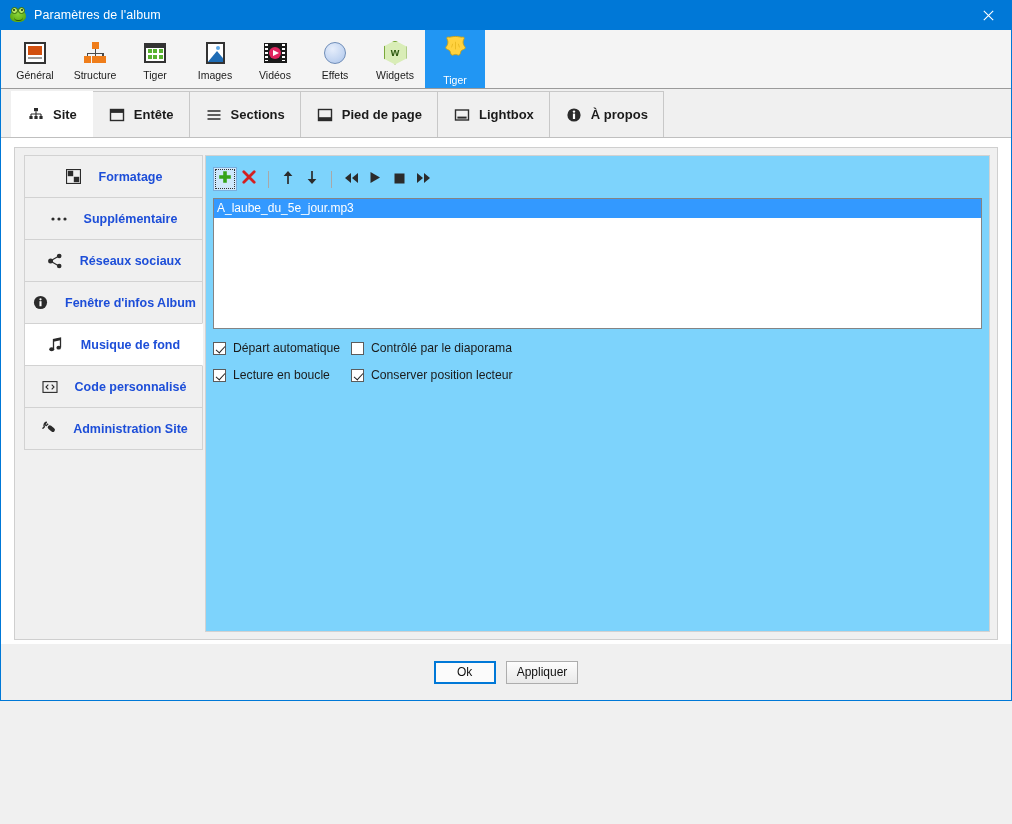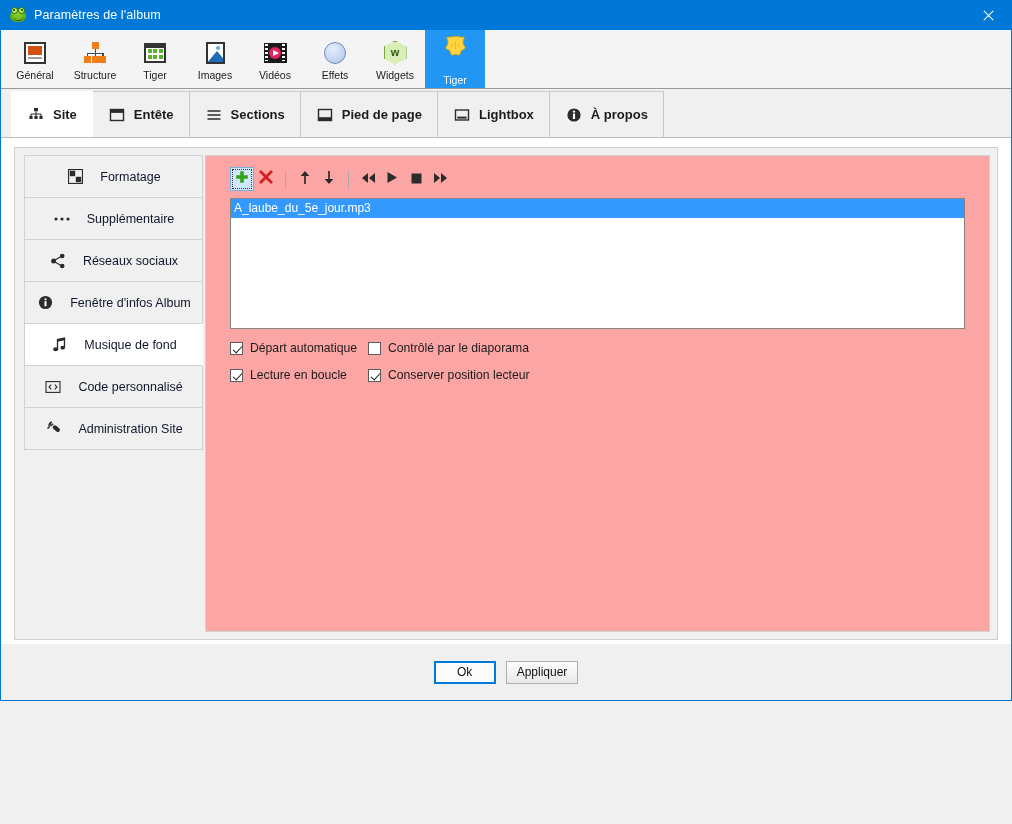--- a/index.html
+++ b/index.html
@@ -206,41 +206,41 @@
     flex: none;
     position: relative;
   }
   .vitem {
     height: 43px;
     margin: 0 2px -1px 9px;
     background: #f0f0f0;
     border: 1px solid #d2d2d2;
     display: flex; align-items: center; justify-content: center;
     gap: 16px;
-    font-size: 12.5px; font-weight: normal; color: #0f172a;
+    font-size: 12.5px; font-weight: bold; color: #1d4ed8;
     cursor: default;
     position: relative;
   }
   .vitem.active {
     background: #ffffff;
     border-color: #d2d2d2;
     border-right-color: #ffffff;
     margin-left: 9px;
     z-index: 2;
   }
   .vitem .vico { width: 18px; height: 18px; display:flex; align-items:center; justify-content:center; flex:none;}
 
   
   .content {
     flex: 1;
     margin: 7px 7px 7px 0;
-    background: #fca5a5;
+    background: #7dd3fc;
     border: 1px solid #d2d2d2;
     position: relative;
-    padding: 10px 24px;
+    padding: 10px 7px;
   }
   .mini-toolbar {
     display: flex; align-items: center; gap: 0px;
     height: 26px; margin-bottom: 6px;
   }
   .mt-btn {
     width: 24px; height: 24px;
     display: flex; align-items: center; justify-content: center;
     cursor: default;
   }

